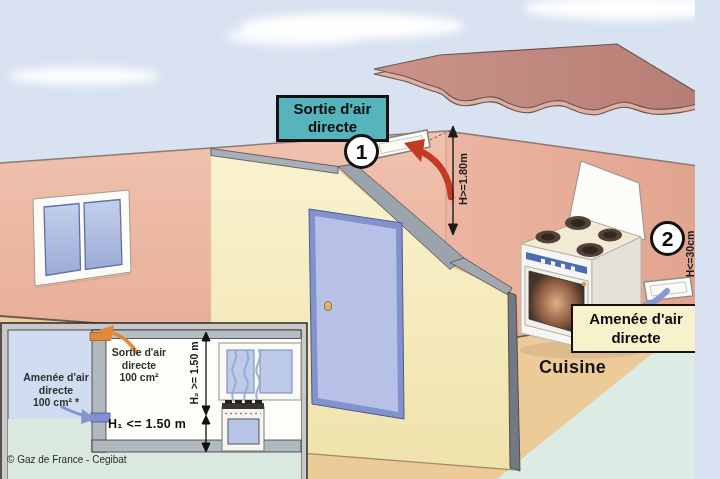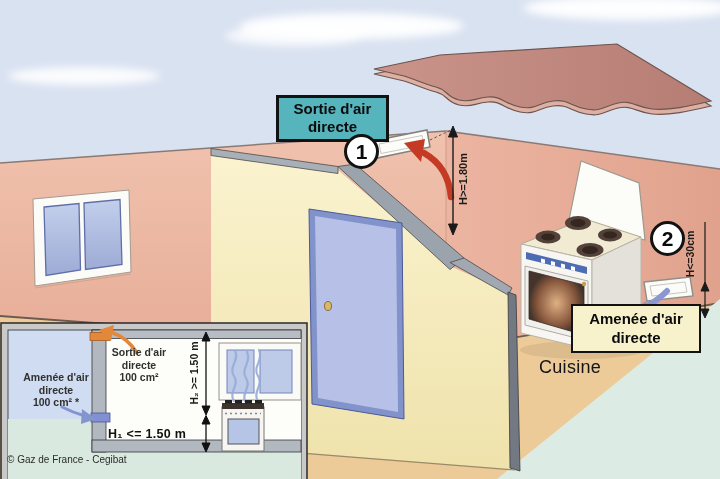--- a/index.html
+++ b/index.html
@@ -1,39 +1,39 @@
 <!DOCTYPE html>
 <html><head>
 <meta charset="utf-8">
 <style>
   html,body{margin:0;padding:0;background:#d9e2f1;}
-  .stage{position:relative;width:720px;height:479px;overflow:hidden;
-         font-family:"Liberation Sans","DejaVu Sans",sans-serif;}
+  .stage{position:relative;width:664px;height:479px;overflow:hidden;
+         font-family:"Liberation Sans","DejaVu Sans",sans-serif;padding-left:31px;}
   .stage svg{position:absolute;left:0;top:0;}
   .ov{position:absolute;box-sizing:border-box;}
   .labelbox{text-align:center;font-weight:bold;color:#0b0b0b;}
   .outletbox{left:276px;top:95px;width:113px;padding:2px 0 3px;
              background:#56b4bd;border:3px solid #121212;font-size:15px;line-height:18px;}
   .inletbox{left:571px;top:304px;width:130px;padding:3px 0 4px;
             background:#f8f2cc;border:2px solid #121212;font-size:15px;line-height:19px;}
   .badge{width:35px;height:35px;border:3px solid #121212;border-radius:50%;
          background:#fff;color:#0b0b0b;font-weight:bold;font-size:21px;
          text-align:center;line-height:29px;}
   .badge1{left:344px;top:134px;}
   .badge2{left:650px;top:221px;}
-  .roomlabel{left:539px;top:357px;font-weight:normal;font-size:18px;color:#131318;letter-spacing:.3px;}
+  .roomlabel{left:539px;top:357px;font-weight:bold;font-size:18px;color:#131318;letter-spacing:.3px;}
   .rot{transform:rotate(-90deg);transform-origin:0 0;text-align:center;white-space:nowrap;}
   .dimmain{font-weight:600;color:#1c1c1c;}
   .dimh2{left:457px;top:228px;width:98px;font-size:11px;}
   .dimhc{left:684px;top:290px;width:72px;font-size:10.5px;}
   .insettext{text-align:center;font-weight:bold;color:#30302f;font-size:10.5px;line-height:12.5px;}
   .insortie{left:103px;top:346px;width:72px;}
   .inamenee{left:8px;top:371px;width:96px;}
   .inh2{left:188px;top:411px;width:76px;font-weight:bold;font-size:10.5px;color:#1a1a1a;}
-  .inh1{left:108px;top:427px;font-weight:bold;font-size:12.5px;color:#111;letter-spacing:.3px;}
+  .inh1{left:108px;top:417px;font-weight:bold;font-size:12.5px;color:#111;letter-spacing:.3px;}
   .credit{left:7px;top:454px;font-size:10px;color:#2b2b2b;}
 </style>
 </head>
 <body>
 
 <div class="stage">
 
 <svg width="720" height="479" viewBox="0 0 720 479">
   <defs>
     <filter id="blur4" x="-40%" y="-200%" width="180%" height="500%">

